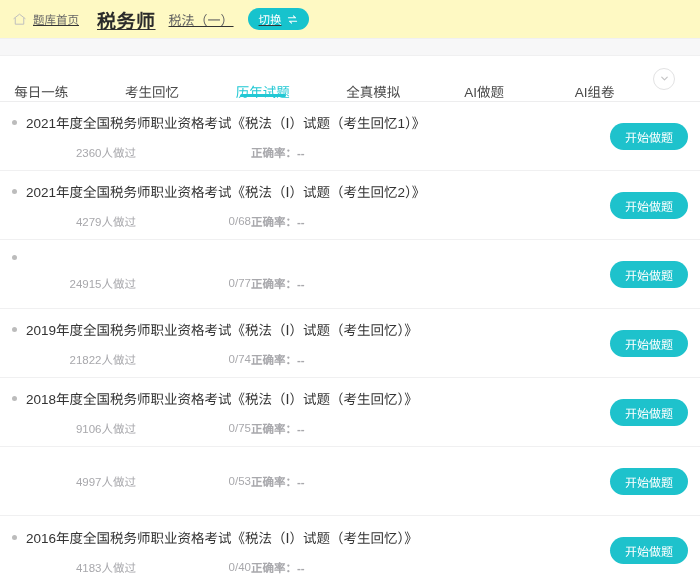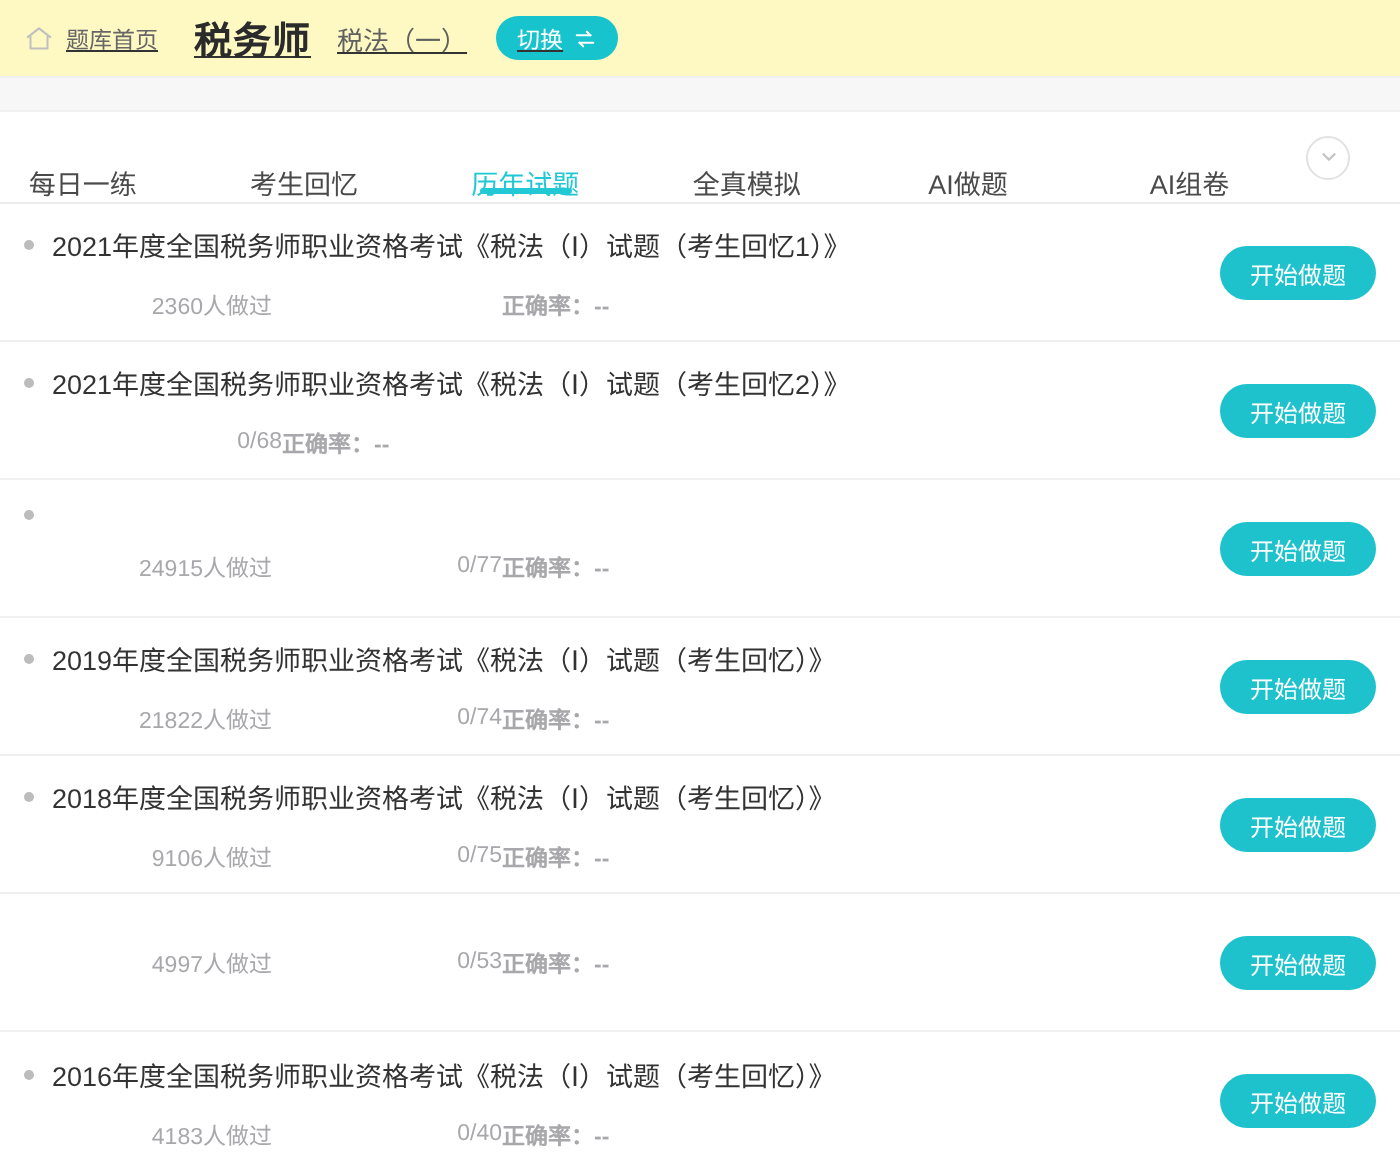--- a/index.html
+++ b/index.html
@@ -293,20 +293,21 @@
     <button class="start-btn">开始做题</button>
   </div>
 
   <div class="exam-row">
     <div class="row-main">
       <div class="row-title">
         <span class="bullet"></span>
         <span>2021年度全国税务师职业资格考试《税法（Ⅰ）试题（考生回忆2）》</span>
       </div>
       <div class="row-meta">
+        <span class="meta-users">4279人做过</span>
         <span class="meta-progress">0/68</span>
         <span class="meta-rate">正确率：--</span>
       </div>
     </div>
     <button class="start-btn">开始做题</button>
   </div>
 
   <div class="exam-row">
     <div class="row-main">
       <div class="row-title">

